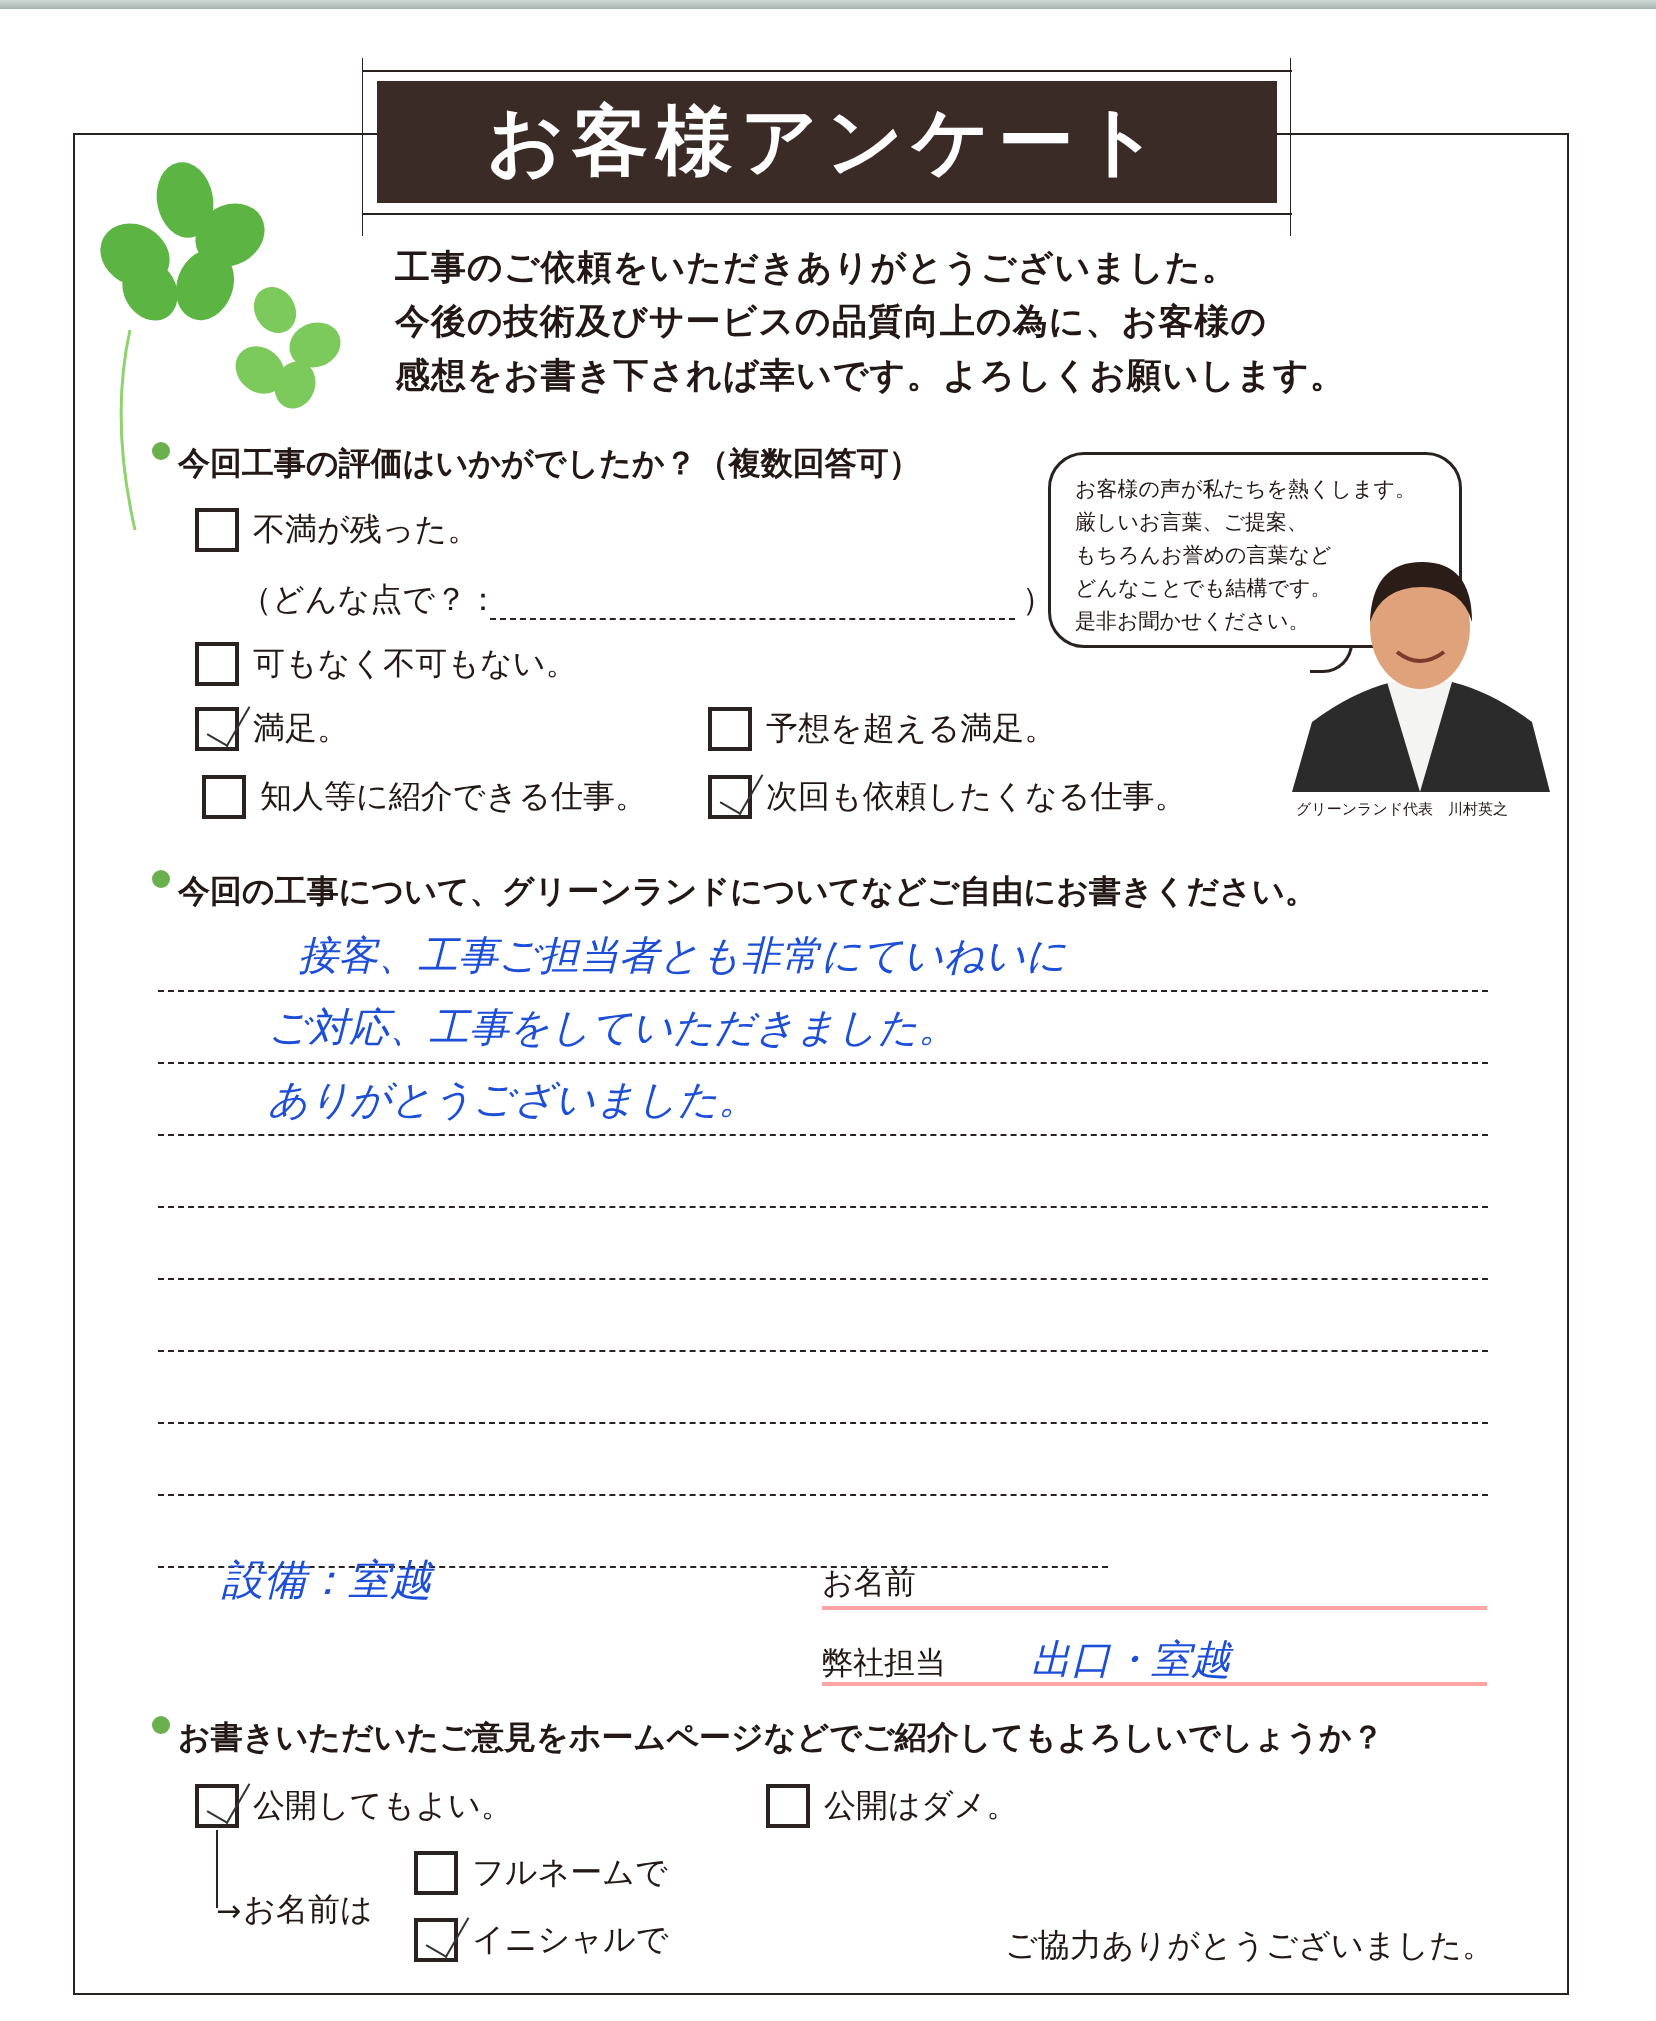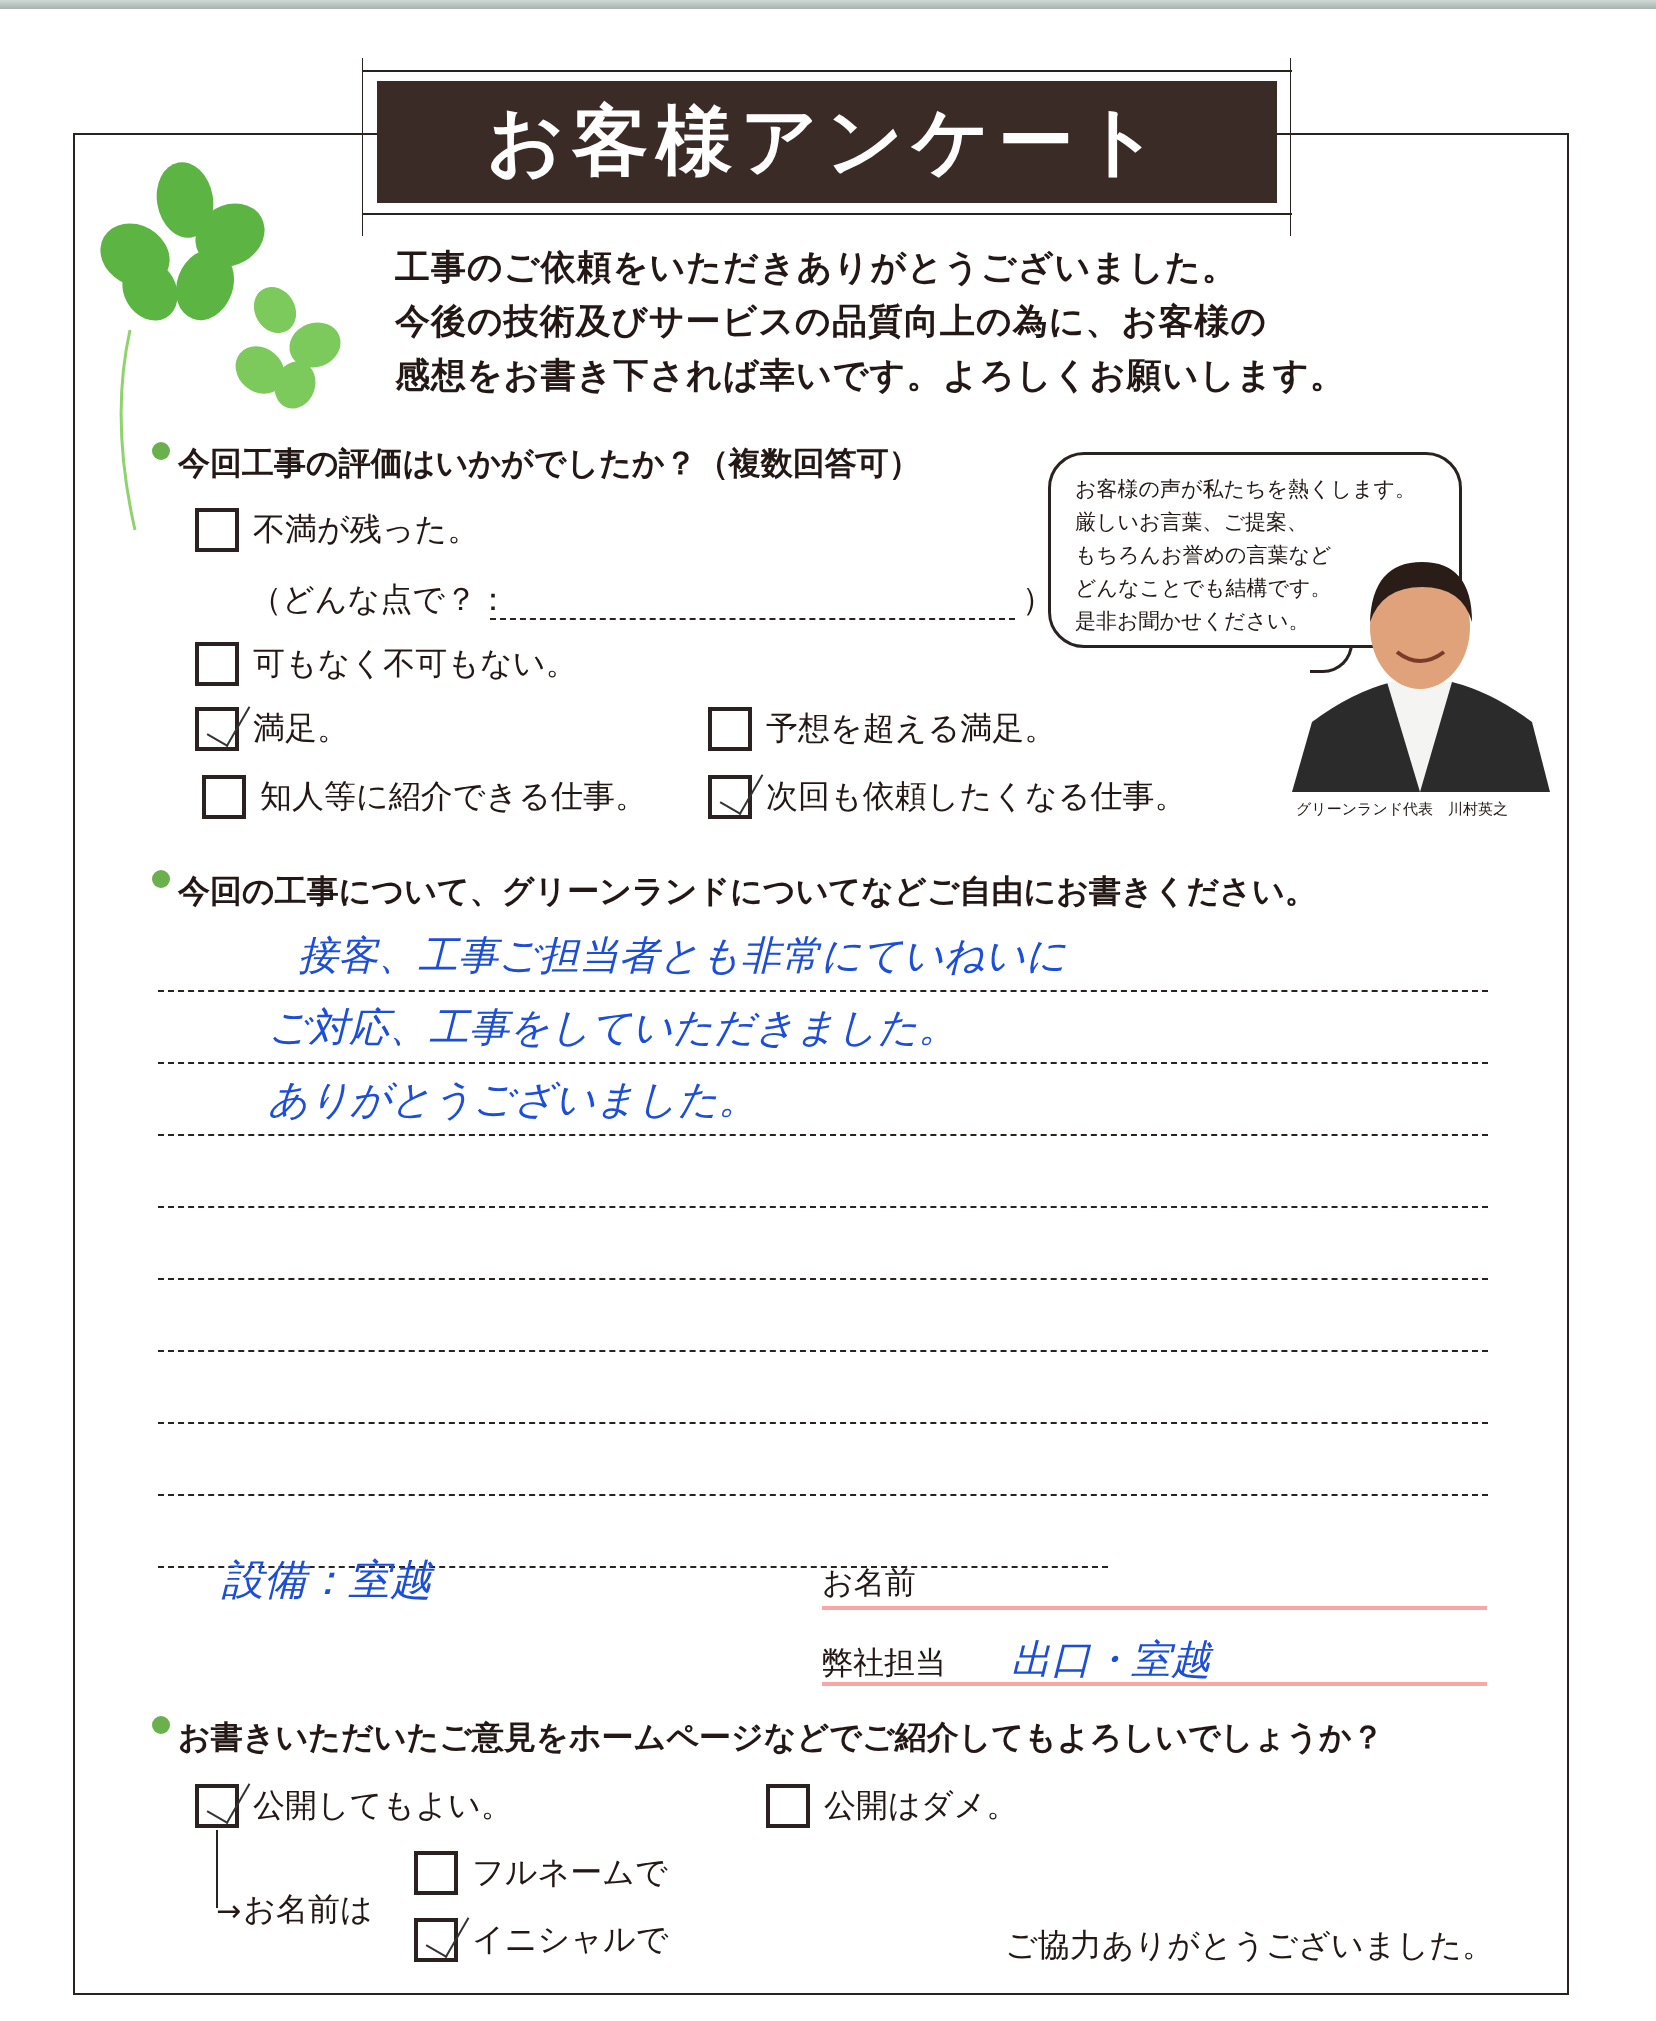--- a/index.html
+++ b/index.html
@@ -65,21 +65,21 @@
 </div>
 
 <div class="abs section-h" style="left:152px;top:442px">
   <span class="dot"></span>
   <span>今回工事の評価はいかがでしたか？（複数回答可）</span>
 </div>
 <div class="abs opt" style="left:195px;top:508px">
   <span class="cb"></span>
   <span>不満が残った。</span>
 </div>
-<div class="abs opt" style="left:250px;top:578px">
+<div class="abs opt" style="left:240px;top:578px">
   <span>（どんな点で？：</span>
 </div>
 <div class="abs dash" style="left:490px;top:588px;width:525px;height:30px">
   <span></span>
 </div>
 <div class="abs opt" style="left:1022px;top:578px">
   <span>）</span>
 </div>
 <div class="abs opt" style="left:195px;top:642px">
   <span class="cb"></span>
@@ -135,21 +135,21 @@
   <div class="dash" style="height:70px;width:950px"></div>
 </div>
 
 <div class="abs hand" style="left:222px;top:1552px;font-size:42px">設備：室越</div>
 <div class="abs solid-line" style="left:822px;top:1560px;width:665px;height:46px">
   <span style="font-size:31px">お名前</span>
   <span class="hand" style="font-size:36px;margin-left:100px"></span>
 </div>
 <div class="abs solid-line" style="left:822px;top:1632px;width:665px;height:50px">
   <span style="font-size:31px">弊社担当</span>
-  <span class="hand" style="font-size:40px;margin-left:60px">出口・室越</span>
+  <span class="hand" style="font-size:40px;margin-left:80px">出口・室越</span>
 </div>
 
 <div class="abs section-h" style="left:152px;top:1716px">
   <span class="dot"></span>
   <span>お書きいただいたご意見をホームページなどでご紹介してもよろしいでしょうか？</span>
 </div>
 <div class="abs opt" style="left:195px;top:1784px">
   <span class="cb checked"></span>
   <span>公開してもよい。</span>
 </div>

